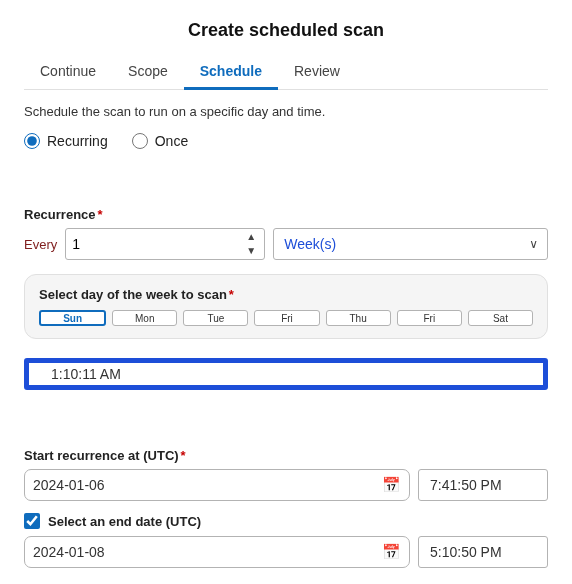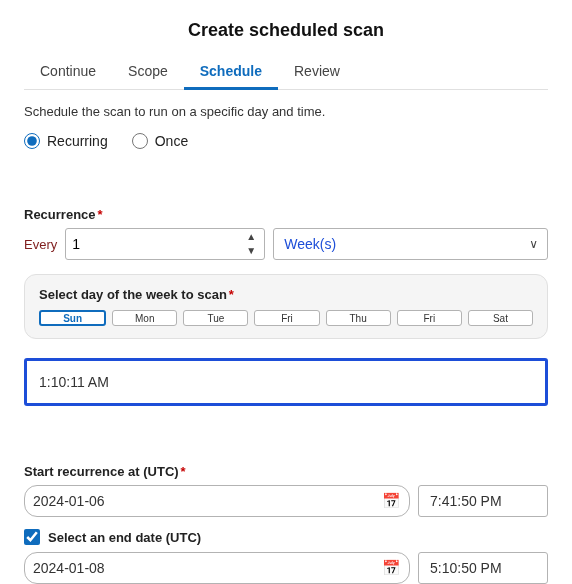--- a/index.html
+++ b/index.html
@@ -182,44 +182,44 @@
       color: #0f6cbd;
       font-weight: 600;
       background: #fff;
     }
     
     .time-section {
       margin-bottom: 14px;
     }
     .time-input {
       width: 100%;
-      height: 48px;
-      border: 3px solid #1d4ed8;
-      border-radius: 3px;
-      padding: 0 12px;
+      height: 32px;
+      border: 5px solid #1d4ed8;
+      border-radius: 3px;
+      padding: 0 22px;
       font-size: 14px;
       color: #333;
       outline: none;
       margin-top: 5px;
     }
     
     .start-recurrence {
       margin-bottom: 12px;
     }
     .date-time-row {
       display: flex;
       align-items: center;
       gap: 8px;
       margin-top: 5px;
     }
     .date-input-wrapper {
       display: flex;
       align-items: center;
       border: 1px solid #b3b3b3;
-      border-radius: 13px;
+      border-radius: 7px;
       height: 32px;
       flex: 1;
       background: #fff;
       padding: 0 8px;
       gap: 0;
     }
     .date-text {
       font-size: 14px;
       color: #333;
       flex: 1;

